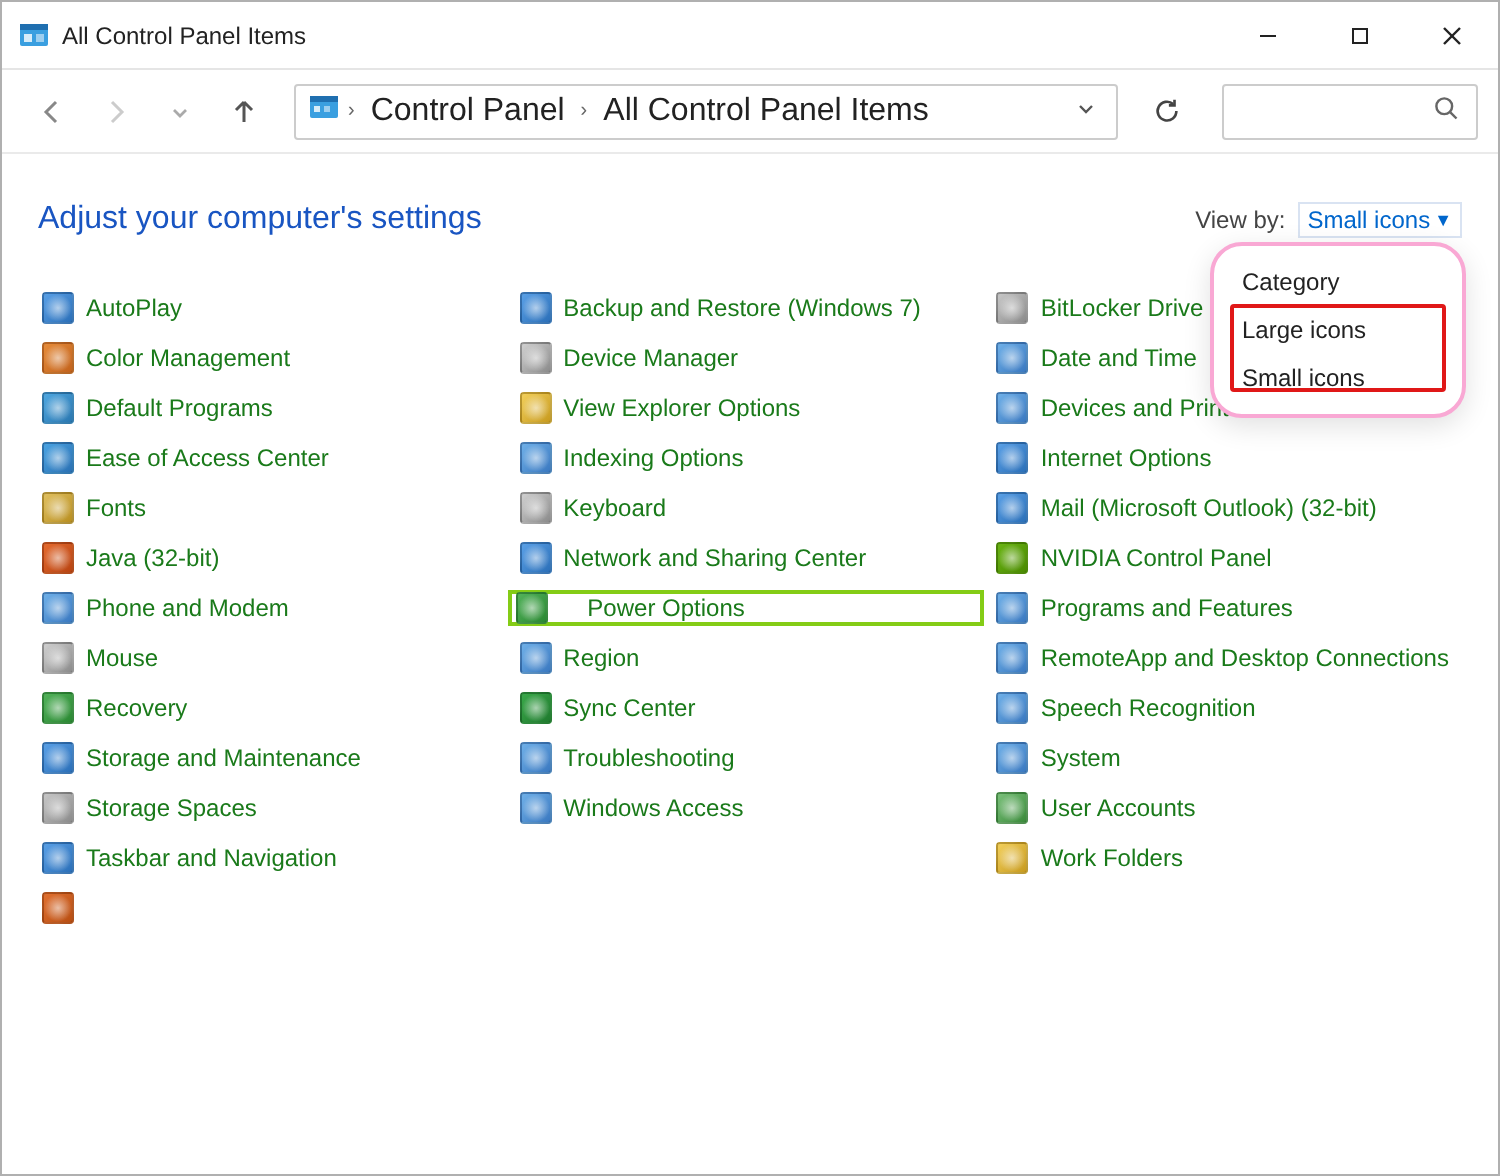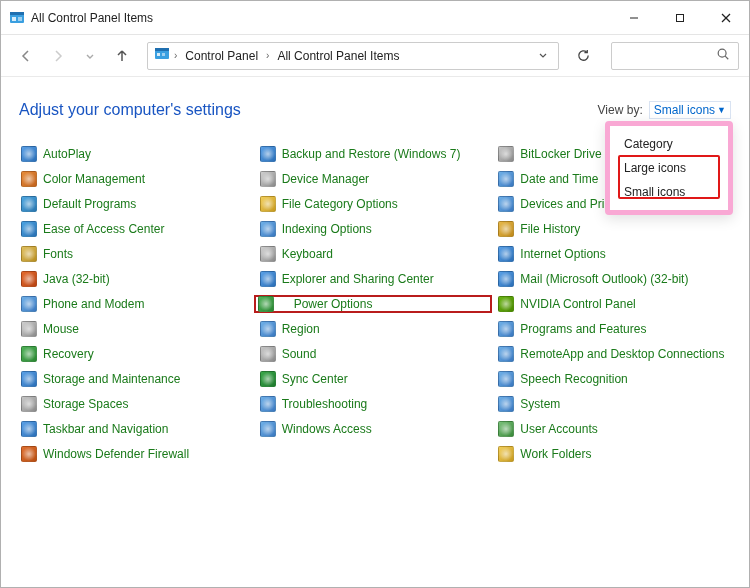--- a/index.html
+++ b/index.html
@@ -11,49 +11,49 @@
   .titlebar-icon { width: 16px; height: 16px; }
   .titlebar-title { font-size: 12px; color: #222; }
   .titlebar-buttons { display: flex; }
   .titlebar-btn { width: 46px; height: 32px; display: flex; align-items: center; justify-content: center; color: #333; cursor: pointer; }
 
   
   .toolbar { height: 42px; display: flex; align-items: center; padding: 0 10px; gap: 2px; border-bottom: 1px solid #eaeaea; }
   .nav-btn { width: 30px; height: 30px; display: flex; align-items: center; justify-content: center; color: #555; cursor: pointer; }
   .nav-btn.disabled { color: #bbb; cursor: default; }
   .addr-bar { flex: 1; height: 28px; margin-left: 8px; border: 1px solid #ccc; border-radius: 2px; display: flex; align-items: center; padding: 0 6px; gap: 4px; background: #fff; }
-  .addr-seg { font-size: 12px; color: #222; cursor: pointer; padding: 2px 4px; }
+  .addr-seg { font-size: 16px; color: #222; cursor: pointer; padding: 2px 4px; }
   .addr-sep { color: #666; font-size: 10px; }
   .addr-tail { flex: 1; }
   .addr-drop { color: #555; font-size: 10px; padding: 0 4px; cursor: pointer; }
   .refresh-btn { width: 36px; height: 28px; display: flex; align-items: center; justify-content: center; color: #444; cursor: pointer; margin-left: 4px; }
   .search-box { width: 128px; height: 28px; border: 1px solid #ccc; border-radius: 2px; margin-left: 8px; display: flex; align-items: center; justify-content: flex-end; padding: 0 8px; }
   .search-icon { color: #666; font-size: 13px; }
 
   
   .content { padding: 24px 18px 12px 18px; position: relative; }
   .heading-row { display: flex; justify-content: space-between; align-items: center; margin-bottom: 26px; }
   .heading { font-size: 16px; color: #1955c2; font-weight: 400; }
   .viewby { font-size: 12px; color: #444; display: flex; align-items: center; gap: 6px; position: relative; }
   .viewby-link { color: #0066cc; cursor: pointer; display: flex; align-items: center; gap: 2px; border:1px solid rgba(180,200,230,0.5); padding:1px 4px; }
   .viewby-link .caret { font-size: 9px; }
 
   
-  .dropdown { position: absolute; right: 16px; top: 120px; width: 128px; background: #fff; border: 5px solid #f9a8d4; border-radius: 4px; box-shadow: 0 4px 14px rgba(0,0,0,0.12); z-index: 50; padding: 6px 0; }
+  .dropdown { position: absolute; right: 16px; top: 120px; width: 128px; background: #fff; border: 2px solid #f9a8d4; border-radius: 16px; box-shadow: 0 4px 14px rgba(0,0,0,0.12); z-index: 50; padding: 6px 0; }
   .dropdown-item { padding: 5px 14px; font-size: 12px; color: #222; cursor: default; }
   .dd-highlight { position: absolute; top: 29px; left: 8px; right: 8px; height: 44px; border: 2px solid #e01818; pointer-events: none; border-radius: 2px; }
 
   
   .items-grid { display: flex; width: 100%; }
   .col { flex: 1; display: flex; flex-direction: column; gap: 7px; }
   .col + .col { margin-left: 4px; }
   .cp-item { display: flex; align-items: center; gap: 6px; color: #1a7a1a; font-size: 12px; cursor: pointer; height: 18px; padding: 0 2px; position: relative; }
   .cp-item .ic { width: 16px; height: 16px; flex-shrink: 0; border-radius: 2px; position: relative; }
   .cp-item .lbl { white-space: nowrap; }
-  .highlight-box { border: 2px solid #b91c1c; padding: 2px 3px 2px 2px; margin-left:-4px;gap:20px; }
+  .highlight-box { border: 2px solid #84cc16; padding: 2px 3px 2px 2px; margin-left:-4px;gap:20px; }
   .highlight-box .lbl { padding-right: 4px; }
 
   
   .ic { background:
     radial-gradient(circle at 50% 50%, rgba(255,255,255,0.6), transparent 70%),
     linear-gradient(135deg, var(--c1,#7ab5e8), var(--c2,#3a78c5)); border:1px solid rgba(0,0,0,0.15); }
 </style>
 </head>
 <body>
 
@@ -200,61 +200,56 @@
         <div class="cp-item">
           <span class="ic" style="--c1: #c7c7c7; --c2: #8a8a8a;"></span>
           <span class="lbl">Storage Spaces</span>
         </div>
         <div class="cp-item">
           <span class="ic" style="--c1: #5aa0e6; --c2: #2b6fb8;"></span>
           <span class="lbl">Taskbar and Navigation</span>
         </div>
         <div class="cp-item">
           <span class="ic" style="--c1: #e07030; --c2: #b84e12;"></span>
-          <span class="lbl">Windows Defender Firewall</span>
         </div>
       </div>
     <div class="col" id="col2">
         <div class="cp-item">
           <span class="ic" style="--c1: #5aa0e6; --c2: #2b6fb8;"></span>
           <span class="lbl">Backup and Restore (Windows 7)</span>
         </div>
         <div class="cp-item">
           <span class="ic" style="--c1: #d0d0d0; --c2: #8a8a8a;"></span>
           <span class="lbl">Device Manager</span>
         </div>
         <div class="cp-item">
           <span class="ic" style="--c1: #f2cf5b; --c2: #c79a1e;"></span>
-          <span class="lbl">File Category Options</span>
+          <span class="lbl">View Explorer Options</span>
         </div>
         <div class="cp-item">
           <span class="ic" style="--c1: #6fb0e8; --c2: #3a78c0;"></span>
           <span class="lbl">Indexing Options</span>
         </div>
         <div class="cp-item">
           <span class="ic" style="--c1: #d0d0d0; --c2: #8a8a8a;"></span>
           <span class="lbl">Keyboard</span>
         </div>
         <div class="cp-item">
           <span class="ic" style="--c1: #5aa0e6; --c2: #2b6fb8;"></span>
-          <span class="lbl">Explorer and Sharing Center</span>
+          <span class="lbl">Network and Sharing Center</span>
         </div>
         <div class="cp-item highlight-box">
           <span class="ic" style="--c1: #52b25a; --c2: #2a8832;"></span>
           <span class="lbl">Power Options</span>
         </div>
         <div class="cp-item">
           <span class="ic" style="--c1: #6fb0e8; --c2: #3a78c0;"></span>
           <span class="lbl">Region</span>
         </div>
         <div class="cp-item">
-          <span class="ic" style="--c1: #c7c7c7; --c2: #8a8a8a;"></span>
-          <span class="lbl">Sound</span>
-        </div>
-        <div class="cp-item">
           <span class="ic" style="--c1: #3aa84a; --c2: #1f7a2e;"></span>
           <span class="lbl">Sync Center</span>
         </div>
         <div class="cp-item">
           <span class="ic" style="--c1: #6fb0e8; --c2: #3a78c0;"></span>
           <span class="lbl">Troubleshooting</span>
         </div>
         <div class="cp-item">
           <span class="ic" style="--c1: #6fb0e8; --c2: #3a78c0;"></span>
           <span class="lbl">Windows Access</span>
@@ -265,24 +260,20 @@
           <span class="ic" style="--c1: #c7c7c7; --c2: #8a8a8a;"></span>
           <span class="lbl">BitLocker Drive Encryption</span>
         </div>
         <div class="cp-item">
           <span class="ic" style="--c1: #6fb0e8; --c2: #3a78c0;"></span>
           <span class="lbl">Date and Time</span>
         </div>
         <div class="cp-item">
           <span class="ic" style="--c1: #6fb0e8; --c2: #3a78c0;"></span>
           <span class="lbl">Devices and Printers</span>
-        </div>
-        <div class="cp-item">
-          <span class="ic" style="--c1: #e6b84a; --c2: #c08a1a;"></span>
-          <span class="lbl">File History</span>
         </div>
         <div class="cp-item">
           <span class="ic" style="--c1: #5aa0e6; --c2: #2b6fb8;"></span>
           <span class="lbl">Internet Options</span>
         </div>
         <div class="cp-item">
           <span class="ic" style="--c1: #5aa0e6; --c2: #2b6fb8;"></span>
           <span class="lbl">Mail (Microsoft Outlook) (32-bit)</span>
         </div>
         <div class="cp-item">

